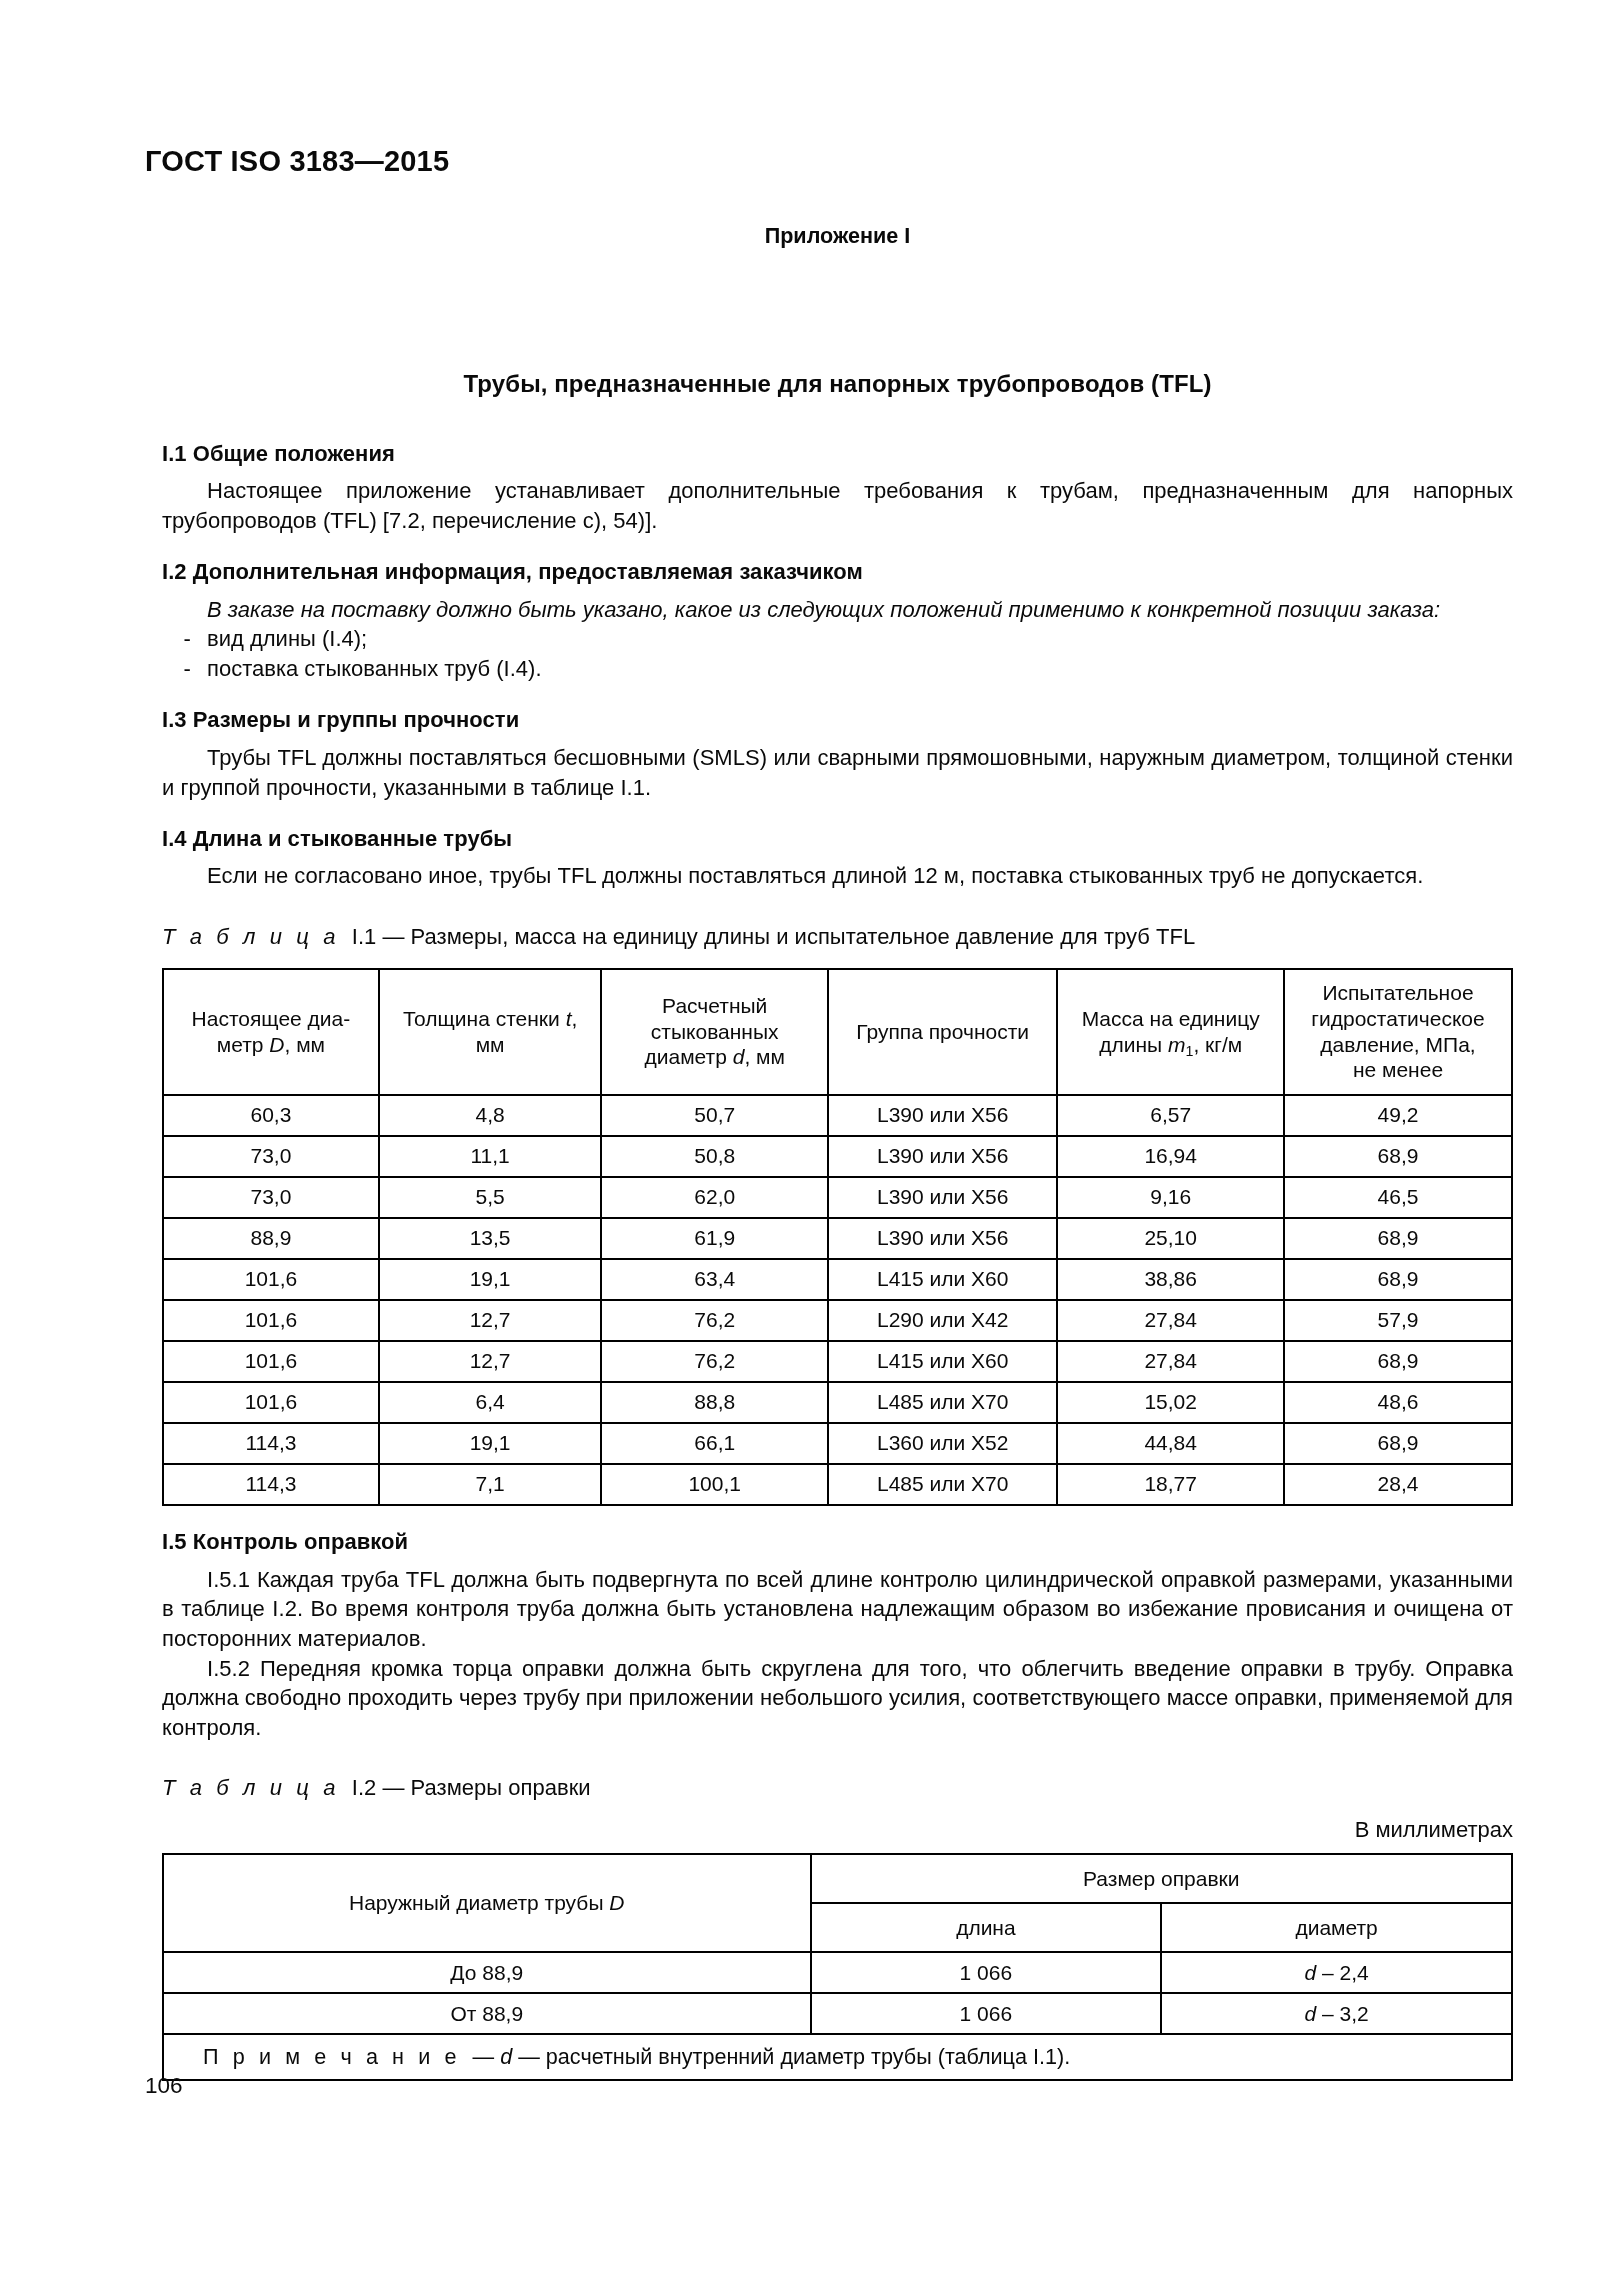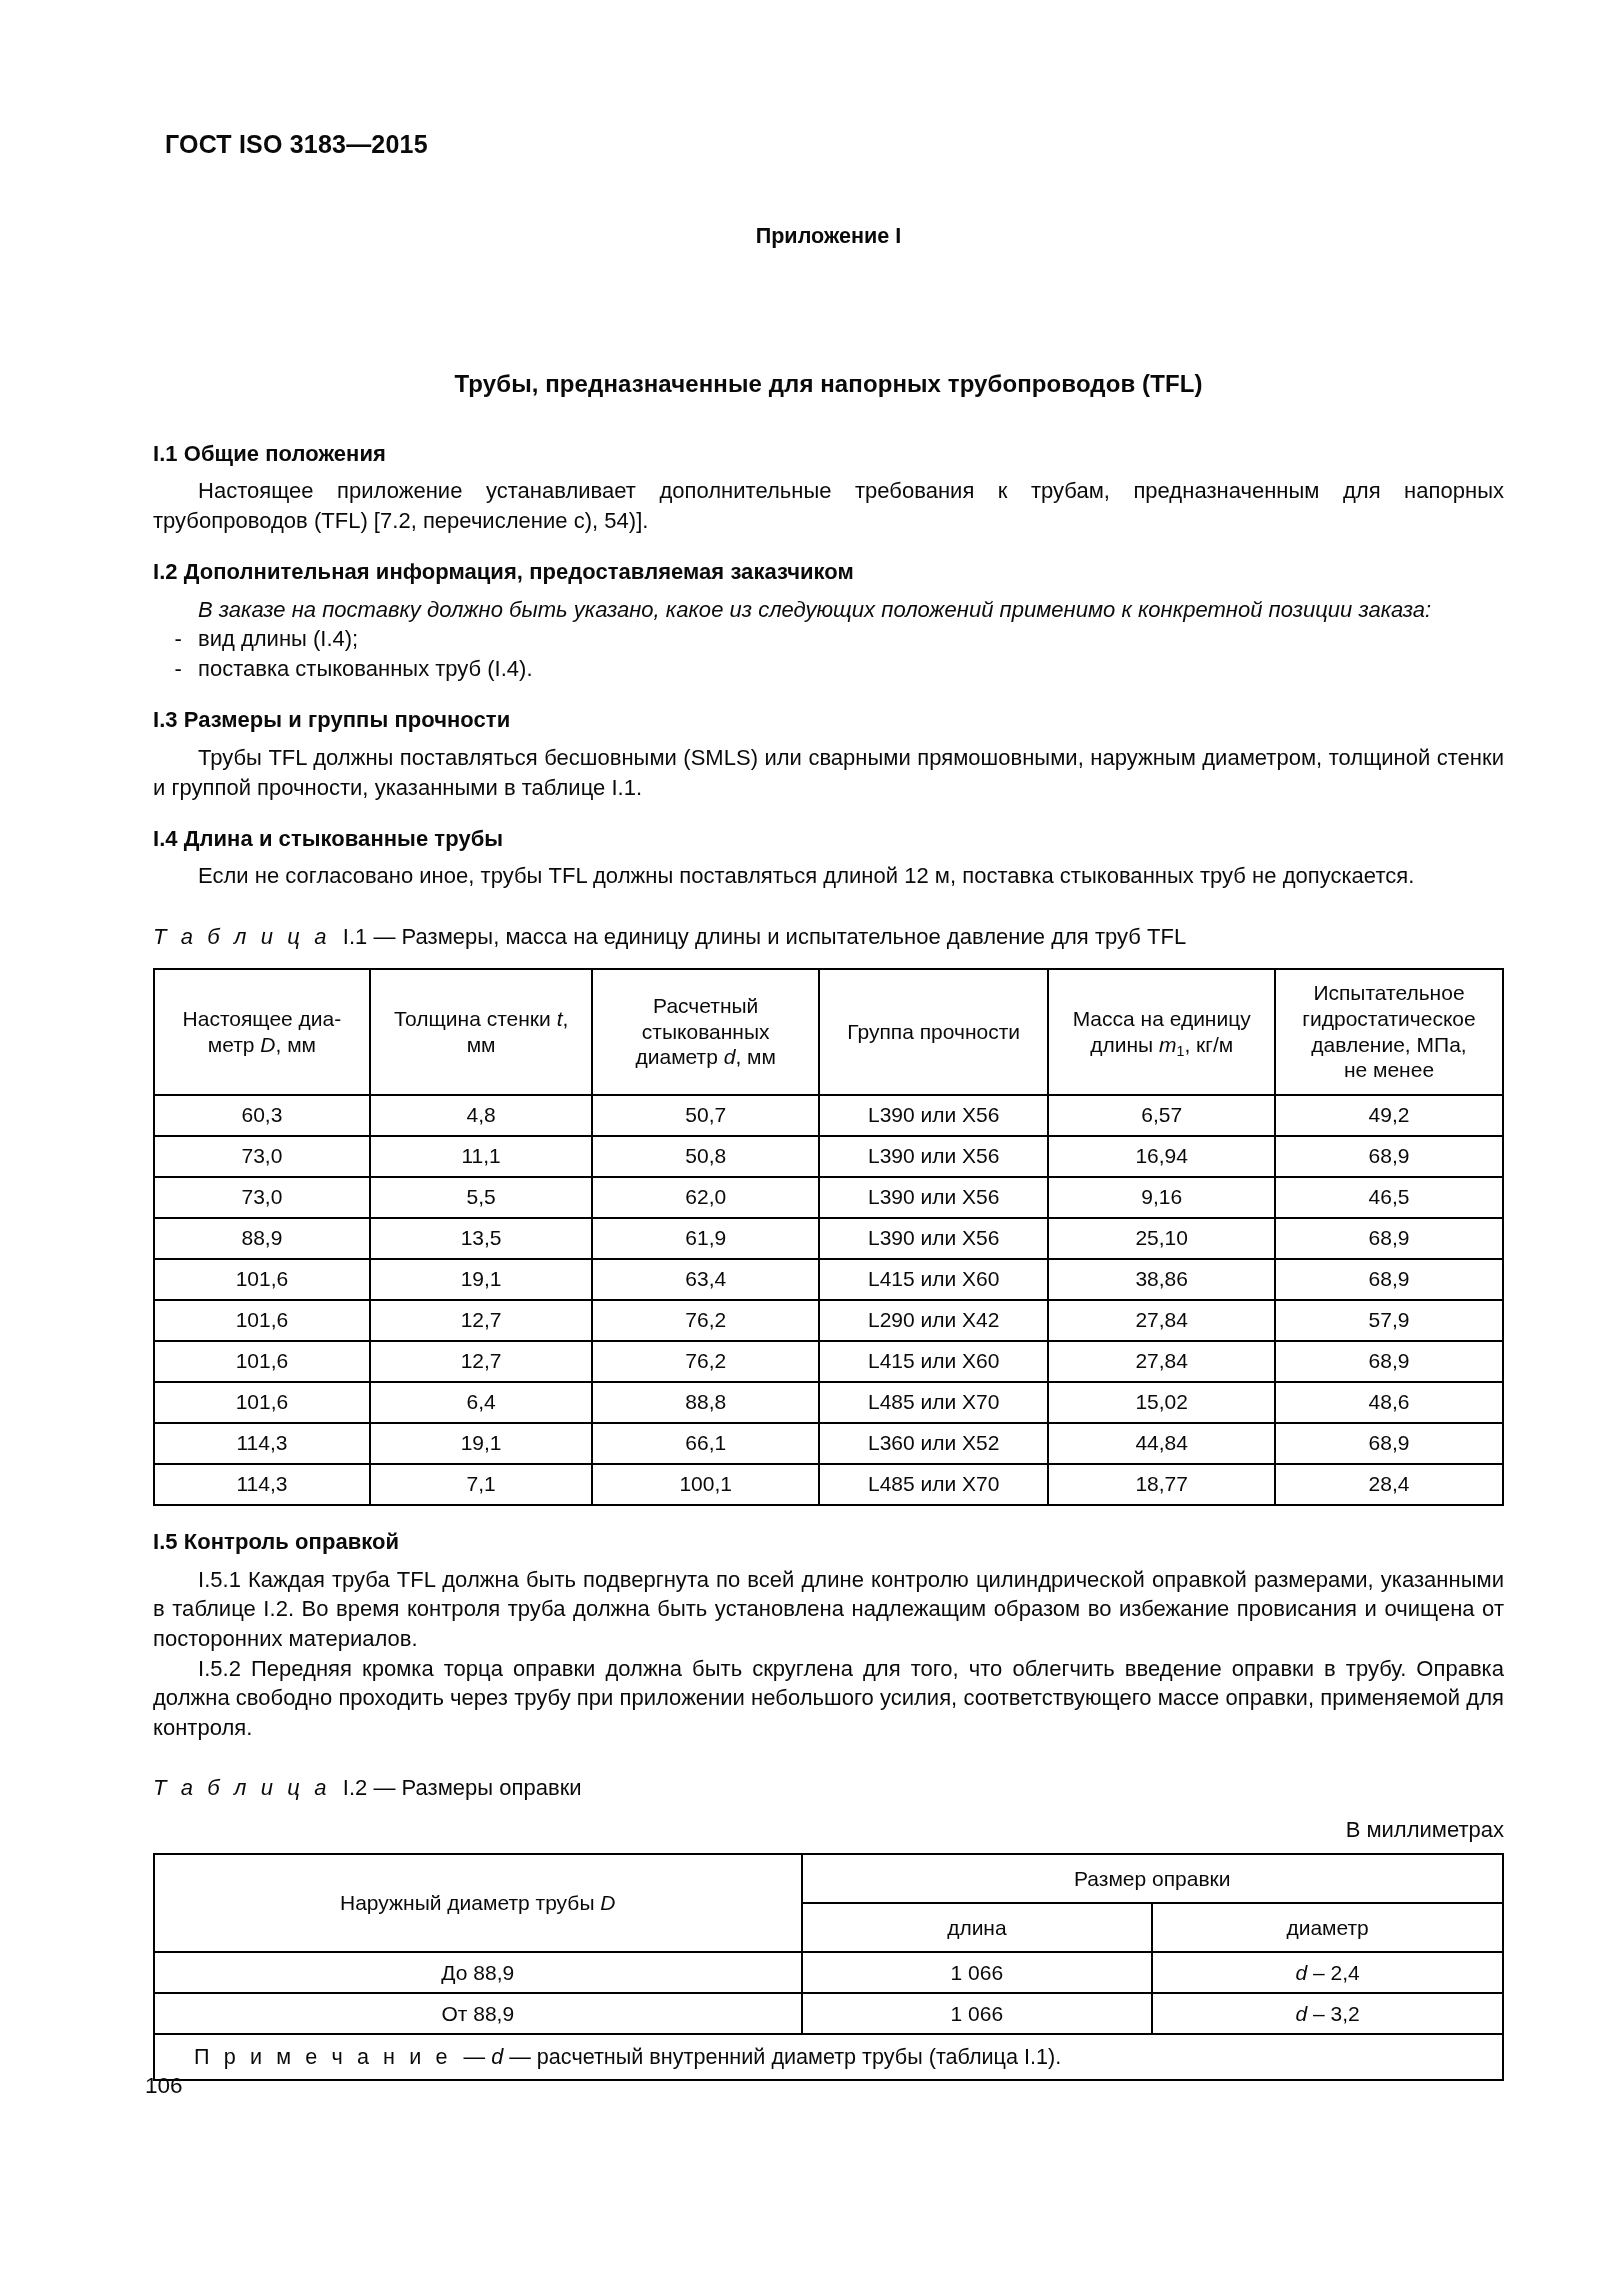--- a/index.html
+++ b/index.html
@@ -18,30 +18,29 @@
     position: absolute;
     left: 0; top: 0;
     width: 1621px;
     height: 2293px;
     padding: 0;
   }
 
   .running-head {
     position: absolute;
     left: 145px;
-    top: 130px;
-    font-size: 25px;
+    top: 145px;
+    font-size: 29px;
     font-weight: bold;
     letter-spacing: 0.2px;
-    margin-left: 20px;
   }
 
   .content {
     position: absolute;
-    left: 153px;
+    left: 162px;
     top: 221px;
     width: 1351px;
   }
 
   .annex-block {
     text-align: center;
     font-weight: bold;
     font-size: 21.6px;
     line-height: 1.42;
     margin-top: 0;

